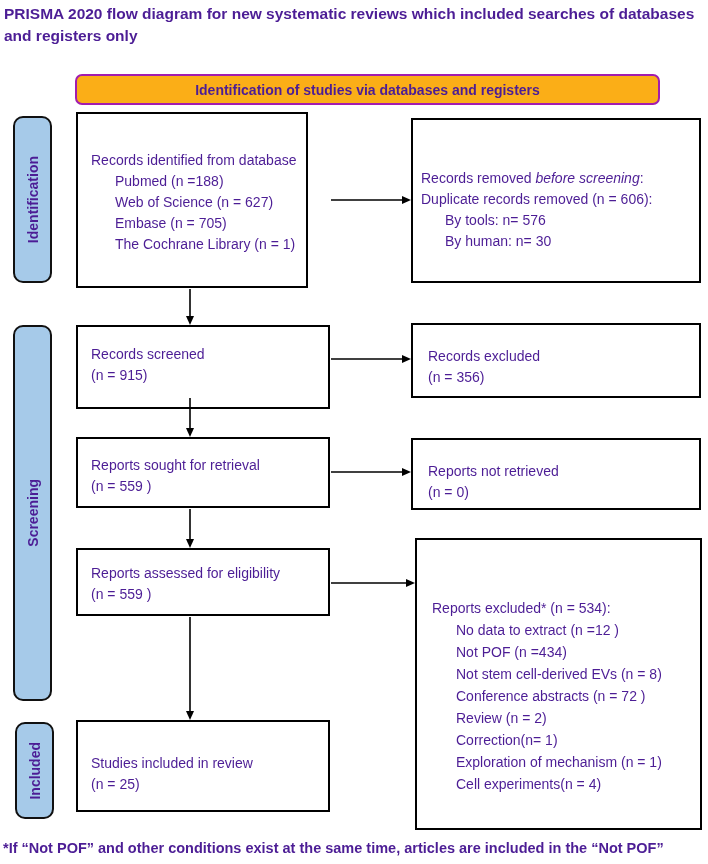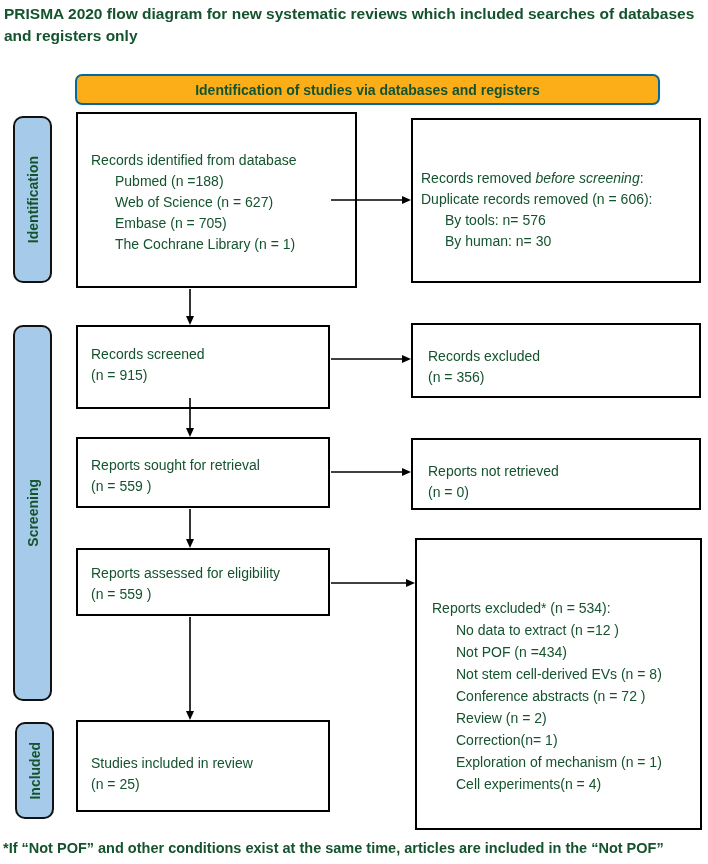--- a/index.html
+++ b/index.html
@@ -1,28 +1,28 @@
 <!DOCTYPE html>
 <html><head>
 <meta charset="utf-8">
 <style>
   html, body { margin:0; padding:0; background:#ffffff; }
   .page {
     position:relative; width:708px; height:864px;
-    background:#ffffff; color:#14532d;
+    background:#ffffff; color:#4c1d95;
     font-family:"Liberation Sans", sans-serif;
     overflow:hidden;
   }
   .title {
     position:absolute; left:4px; top:3px; width:698px;
     font-weight:bold; font-size:15.5px; line-height:22px;
   }
   .banner {
     position:absolute; left:75px; top:74px; width:585px; height:31px;
-    background:#FBAE17; border:2px solid #0369a1; border-radius:7px;
+    background:#FBAE17; border:2px solid #a21caf; border-radius:7px;
     box-sizing:border-box;
     display:flex; align-items:center; justify-content:center;
     font-weight:bold; font-size:14px;
   }
   .stage {
     position:absolute; width:39px;
     background:#A6CAE9; border:2px solid #111; border-radius:10px;
     box-sizing:border-box;
     display:flex; align-items:center; justify-content:center;
   }
@@ -31,21 +31,21 @@
     font-weight:bold; font-size:14px; white-space:nowrap;
   }
   .stage-identification { left:13px; top:116px; height:167px; }
   .stage-screening      { left:13px; top:325px; height:376px; }
   .stage-included       { left:15px; top:722px; height:97px; }
   .box {
     position:absolute; background:#fff; border:2px solid #000;
     box-sizing:border-box; font-size:14px; line-height:21px;
   }
   .box .indent { padding-left:24px; }
-  .box-identified      { left:76px;  top:112px; width:281px; height:176px; padding:36px 6px 0 13px; }
+  .box-identified      { left:76px;  top:112px; width:232px; height:176px; padding:36px 6px 0 13px; }
   .box-removed         { left:411px; top:118px; width:290px; height:165px; padding:48px 4px 0 8px; }
   .box-screened        { left:76px;  top:325px; width:254px; height:84px;  padding:17px 6px 0 13px; }
   .box-excluded        { left:411px; top:323px; width:290px; height:75px;  padding:21px 4px 0 15px; }
   .box-sought          { left:76px;  top:437px; width:254px; height:71px;  padding:16px 6px 0 13px; }
   .box-not-retrieved   { left:411px; top:438px; width:290px; height:72px;  padding:21px 10px 0 15px; }
   .box-assessed        { left:76px;  top:548px; width:254px; height:68px;  padding:13px 6px 0 13px; }
   .box-reports-excluded{ left:415px; top:538px; width:287px; height:292px; padding:57px 4px 0 15px; line-height:22px; }
   .box-included        { left:76px;  top:720px; width:254px; height:92px;  padding:31px 6px 0 13px; }
   .arrows { position:absolute; left:0; top:0; pointer-events:none; }
   .footnote {

